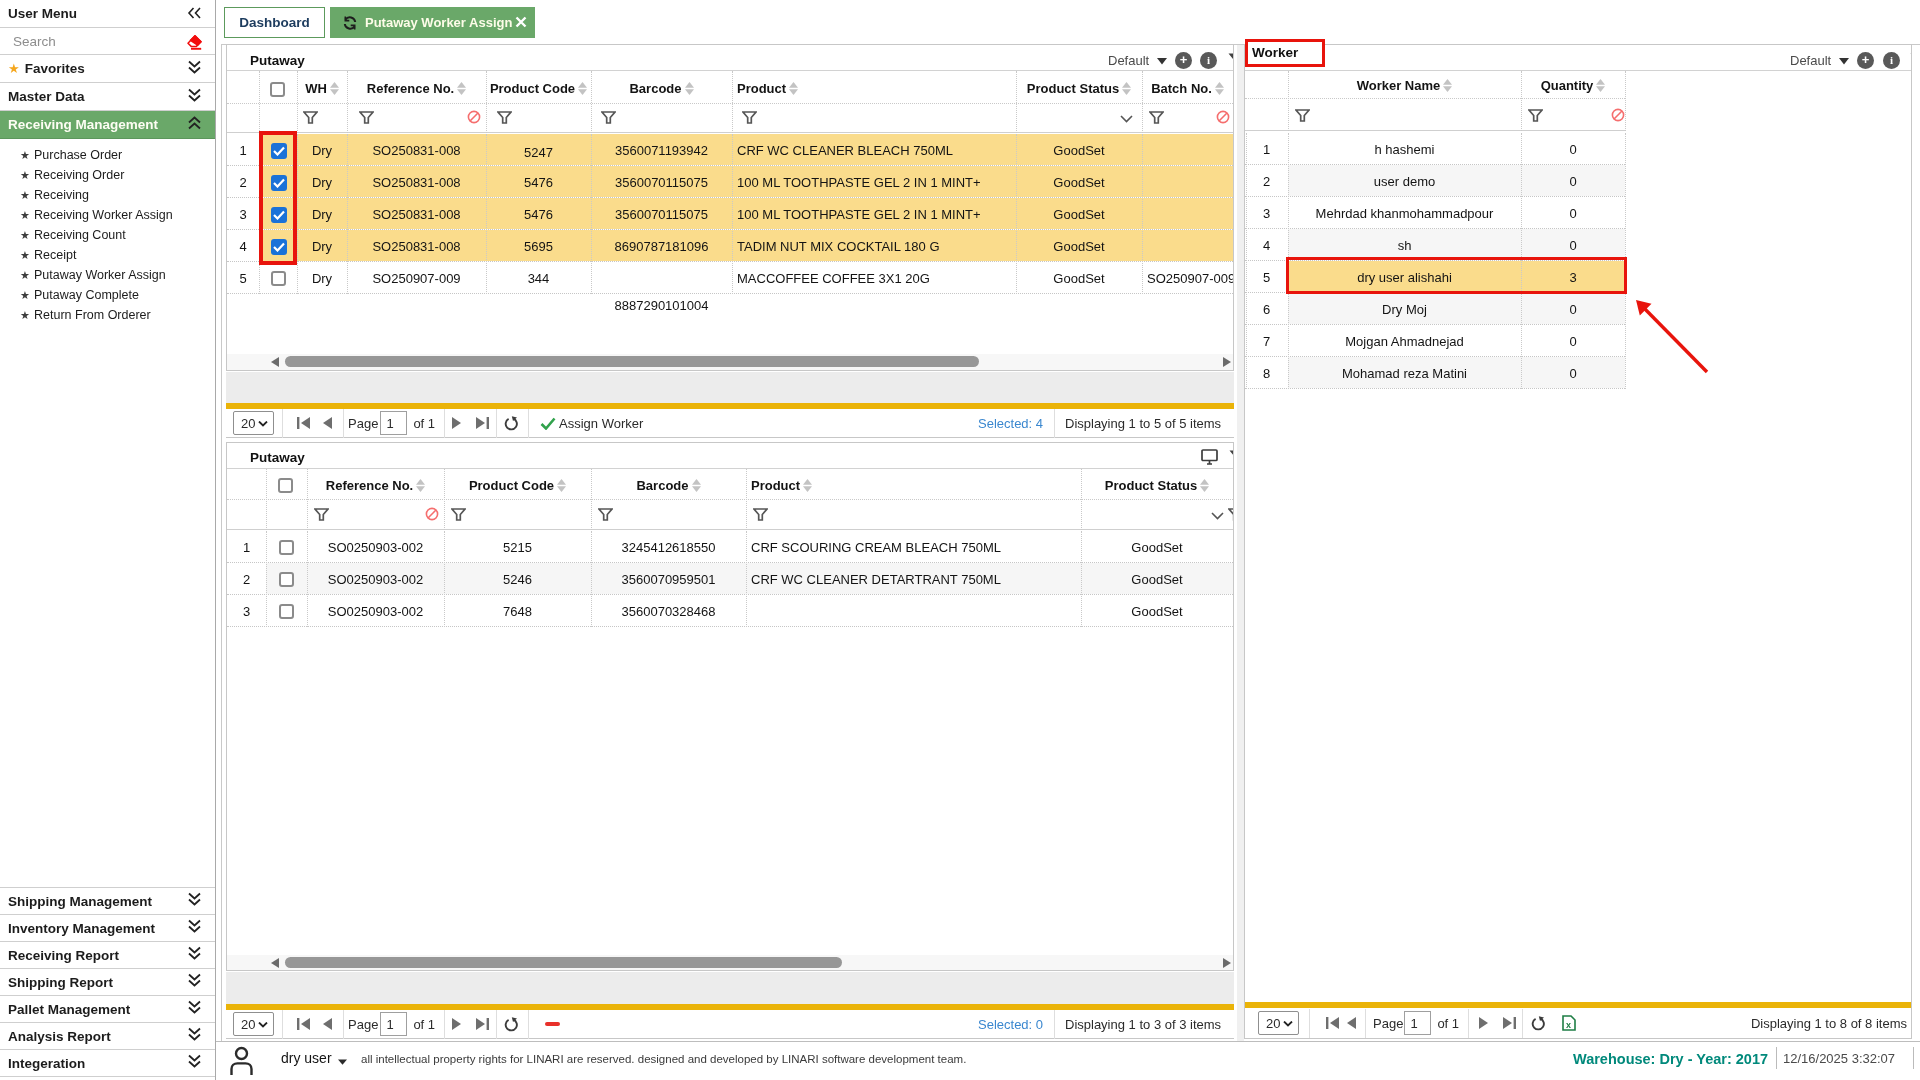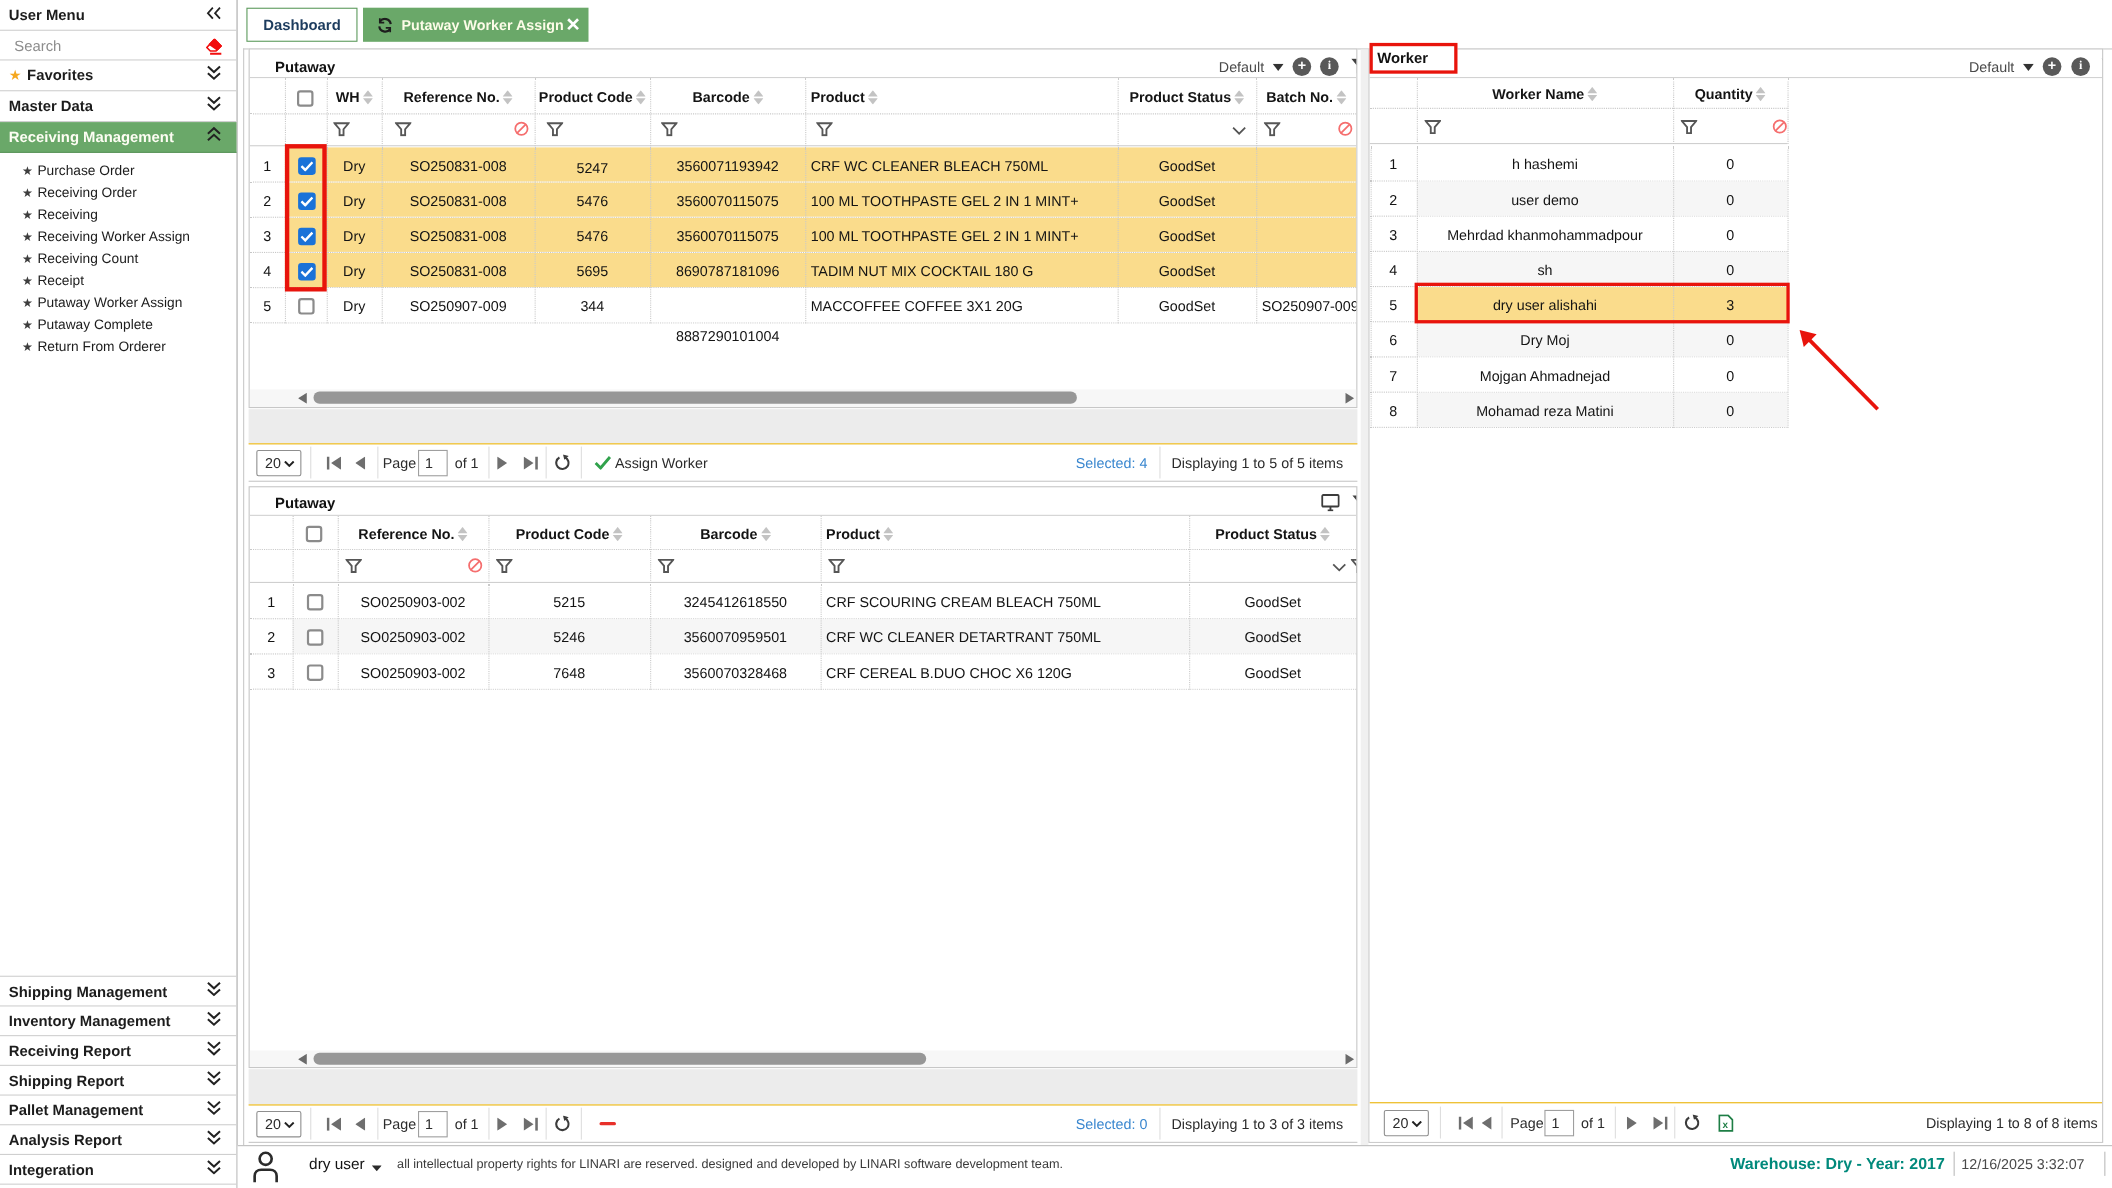--- a/index.html
+++ b/index.html
@@ -38,21 +38,21 @@
 .rowbg { position:absolute; top:0; bottom:0; }
 .rownum { position:absolute; display:flex; align-items:center; justify-content:center;
   font-size:13px; color:#141414; }
 
 
 .cb { display:block; width:15px; height:15px; border:2px solid #8b8b8b; border-radius:3px; background:#fff; }
 .cbc { display:block; width:16px; height:16px; border-radius:3px; background:#1a72d8; position:relative; }
 .cbc svg { position:absolute; left:2px; top:3px; }
 
 
-.pager { position:absolute; background:#fff; border-top:1px solid #eab308; border-bottom:1px solid #c7c7c7;
+.pager { position:absolute; background:#fff; border-top:6px solid #eab308; border-bottom:1px solid #c7c7c7;
   display:flex; align-items:center; font-size:13px; color:#2b2b2b; }
 .sel20 { width:41px; height:24px; border:1px solid #8f8f8f; border-radius:2px; background:#fff;
   display:flex; align-items:center; position:relative; font-size:13px; }
 .sel20 span { margin-left:7px; }
 .pginput { width:27px; height:24px; border:1px solid #9f9f9f; background:#fff;
   display:flex; align-items:center; font-size:13px; }
 .pginput span { margin-left:5px; }
 .vsep { width:1px; height:29px; background:#dedede; }
 .graysep { position:absolute; background:#ececec; }
 
@@ -534,21 +534,20 @@
   </div>
   <div class="gridrow" style="left:0; top:152px; width:1006px; height:32px;">
         <div class="rowbg" style="left:39px; width:967px; background:#fff;"></div>
         <div class="rownum" style="left:0; top:0; width:39px; height:32px;">3</div>
     <div class="abs" style="left:52px; top:9px;">
           <span class="cb"></span>
         </div>
     <div class="cell" style="left:80px; top:0; width:137px; height:32px;">SO0250903-002</div>
     <div class="cell" style="left:217px; top:0; width:147px; height:32px;">7648</div>
     <div class="cell" style="left:364px; top:0; width:155px; height:32px;">3560070328468</div>
-    <div class="cell left" style="left:524px; top:0; width:330px; height:32px;">CRF CEREAL B.DUO CHOC X6 120G</div>
     <div class="cell" style="left:854px; top:0; width:152px; height:32px;">GoodSet</div>
   </div>
 
   <div class="dotcol" style="left:39px; top:88px; height:96px;"></div>
   <div class="dotcol" style="left:80px; top:88px; height:96px;"></div>
   <div class="dotcol" style="left:217px; top:88px; height:96px;"></div>
   <div class="dotcol" style="left:364px; top:88px; height:96px;"></div>
   <div class="dotcol" style="left:519px; top:88px; height:96px;"></div>
   <div class="dotcol" style="left:854px; top:88px; height:96px;"></div>
 

